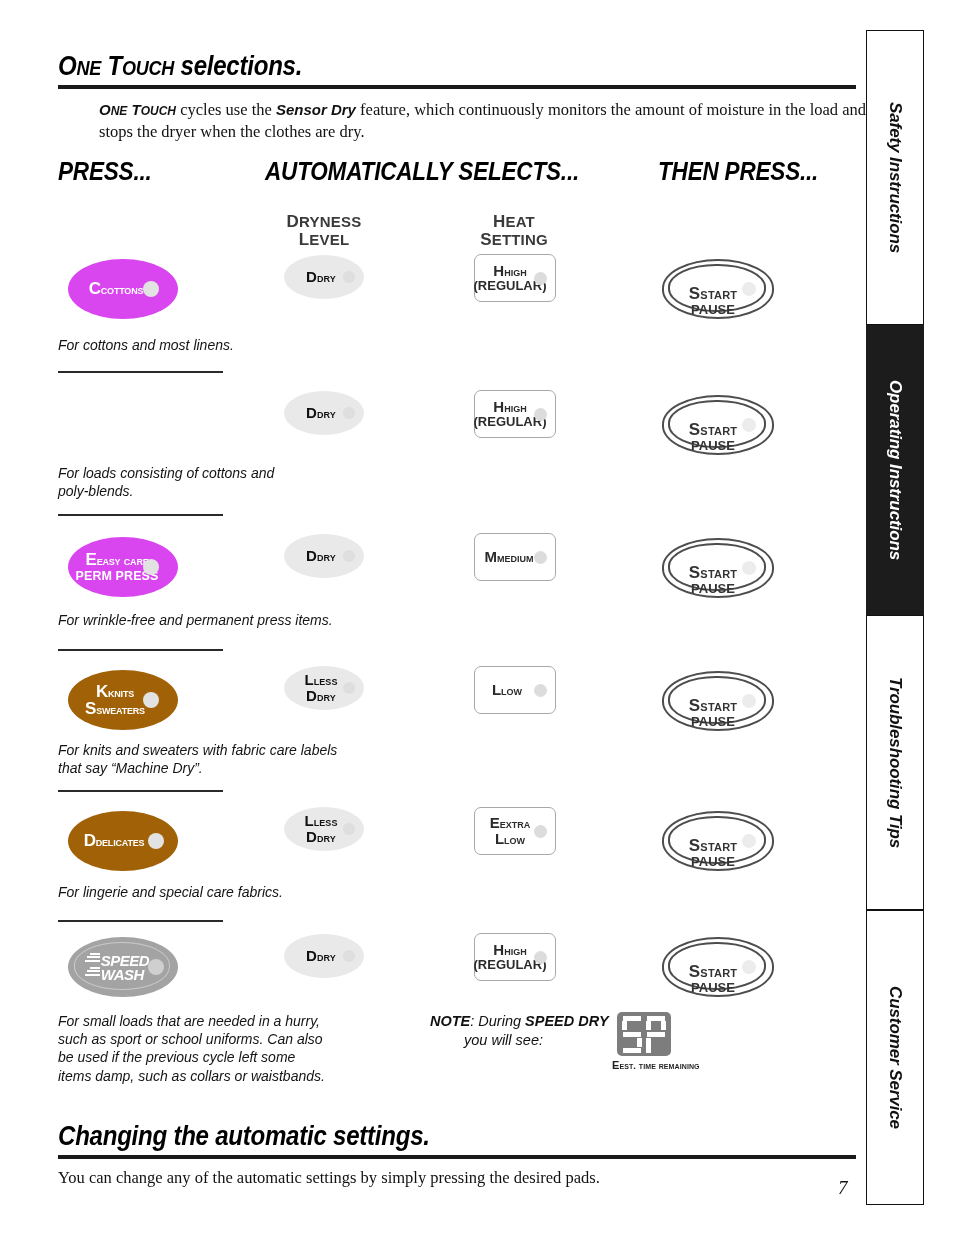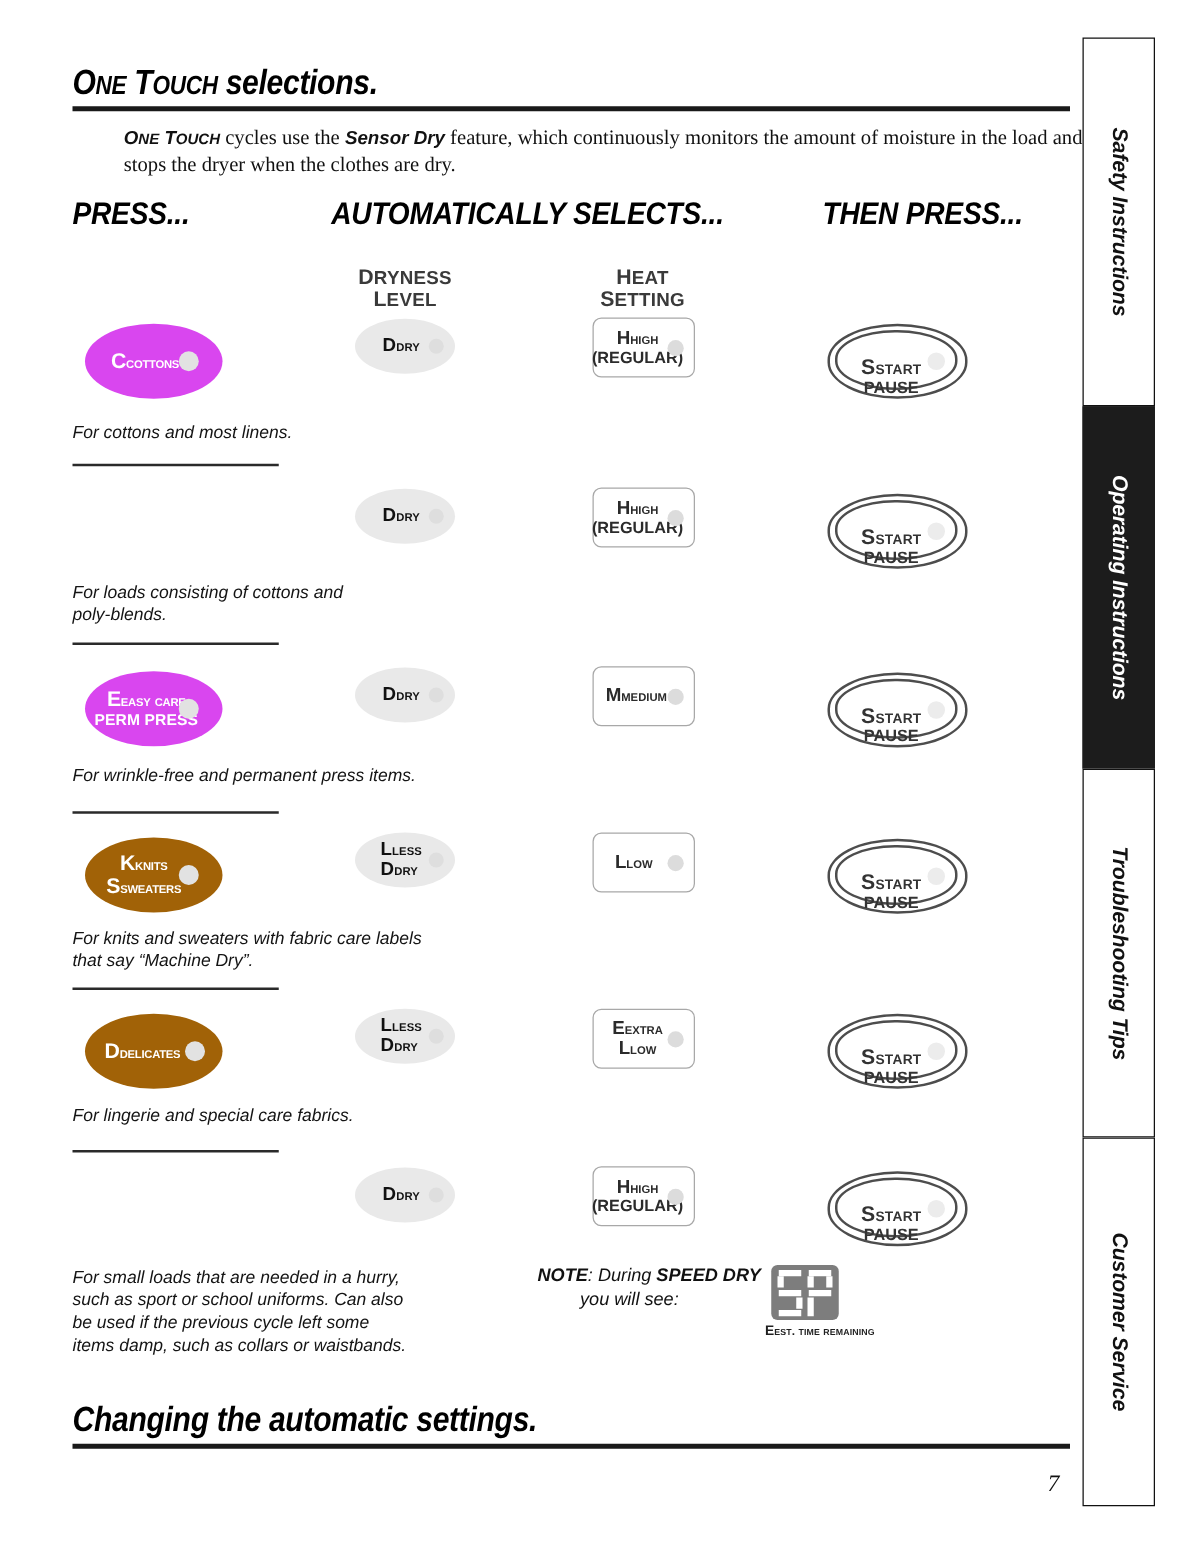--- a/index.html
+++ b/index.html
@@ -204,21 +204,21 @@
     background: #e9e9e9;
     display: flex;
     align-items: center;
     justify-content: center;
   }
   .dry-btn .t {
     font-family: "Liberation Sans", sans-serif;
     font-weight: bold;
     font-size: 13px;
     color: #111;
-    text-align: left;
+    text-align: center;
     line-height: 1.05;
     letter-spacing: 0.1px;
     transform: translateX(-3px);
   }
   .dry-btn .t .cap { font-size: 15px; }
   .dry-btn .t span.l { display: block; }
 
   
   .heat-btn {
     position: absolute;
@@ -556,20 +556,28 @@
       <div class="o2"></div>
     <div class="txt">
       <span class="s1"><span class="cap">S</span><span style="font-variant:small-caps;text-transform:lowercase">START</span></span>
       <span class="s2">PAUSE</span>
     </div>
     <span class="dot"></span>
   </div>
 
   <div class="divider" style="left:58px; top:920px; width:165px;"></div>
 
+  <div class="cycle-btn light speed" style="left:68px; top:937px;">
+    <div class="ring"></div>
+    <div class="speed-logo">
+      <span class="ln"><span class="bars"><i></i><i></i><i></i></span><span>SPEED</span></span>
+      <span class="ln" style="margin-top:-1px"><span class="bars"><i></i><i></i><i></i></span><span>WASH</span></span>
+    </div>
+    <span class="dot" style="right:14px; background:#cfcfcf;"></span>
+  </div>
   <div class="desc" style="left:58px; top:1012px;">For small loads that are needed in a hurry,
 such as sport or school uniforms. Can also
 be used if the previous cycle left some
 items damp, such as collars or waistbands.</div>
   <div class="dry-btn" style="left:284px; top:934px;">
     <div class="t">
         <span class="l"><span class="cap">D</span><span style="font-variant:small-caps;text-transform:lowercase">DRY</span></span>
       </div>
     <span class="dot" style="position:absolute;right:9px;top:50%;margin-top:-6px;width:12px;height:12px;border-radius:50%;background:#dedede;"></span>
   </div>
@@ -610,20 +618,21 @@
       <span class="seg" style="left:30px; top:20px;  width:18px; height:5px;"></span>
       <span class="seg" style="left:29px; top:26px;  width:5px;  height:15px;"></span>
     </div>
     <div class="led-cap"><span class="cap">E</span><span style="font-variant:small-caps;text-transform:lowercase">EST. TIME REMAINING</span></div>
   </div>
 
   <div class="sec-head" style="top:1120px;">
     <div class="title">Changing the automatic settings.</div>
     <div class="rule"></div>
   </div>
+  <div class="footer-text" style="left:58px; top:1168px;">You can change any of the automatic settings by simply pressing the desired pads.</div>
   <div class="page-num" style="left:838px; top:1177px;">7</div>
 
 </div>
 
 <div id="tabs">
   <div class="tab" style="top:0px; height:295px;">
     <span class="lbl">Safety Instructions</span>
   </div>
   <div class="tab active" style="top:295px; height:290px;">
     <span class="lbl">Operating Instructions</span>

